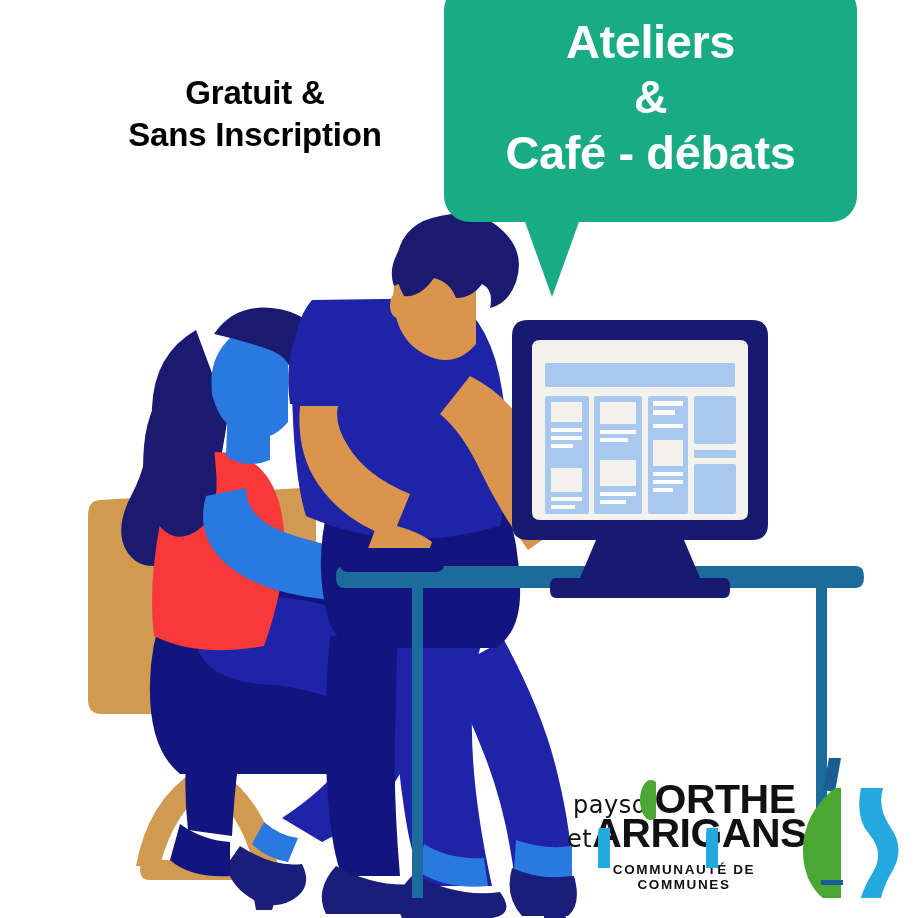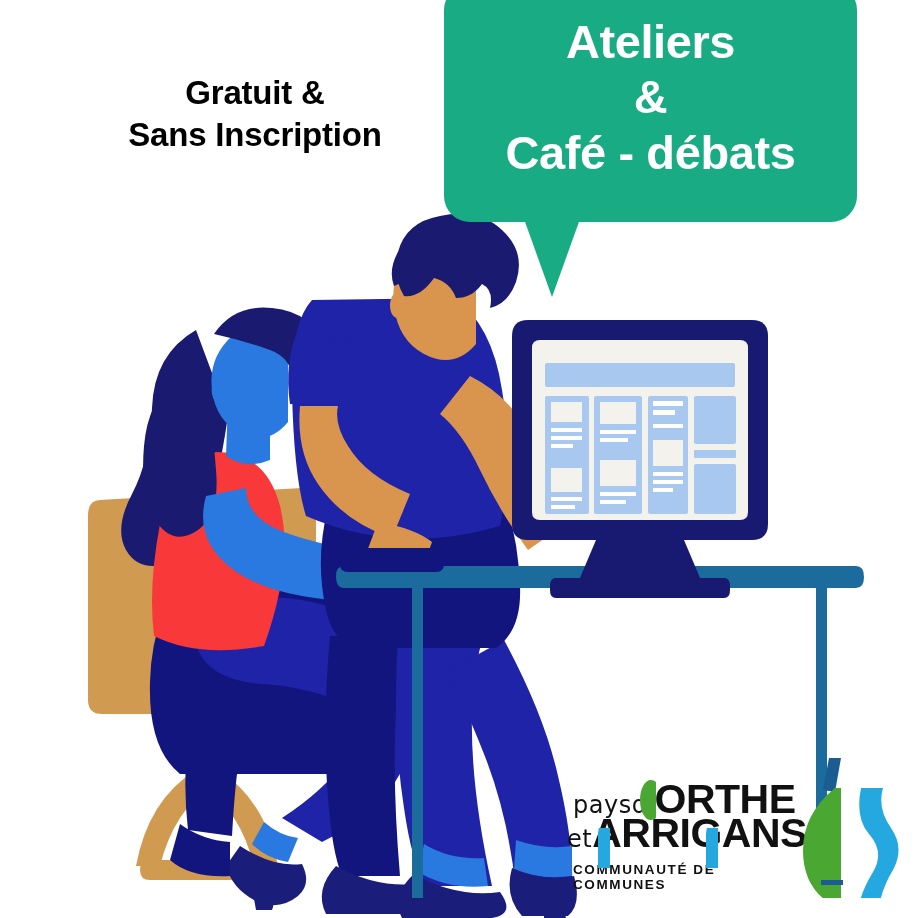--- a/index.html
+++ b/index.html
@@ -87,21 +87,21 @@
     font-size:41px;font-weight:bold;color:#111111;
     letter-spacing:-0.5px;
     vertical-align:baseline;
   }
   .logo-line2{
     position:absolute;left:-6px;top:40px;width:228px;
     text-align:right;font-size:0;white-space:nowrap;
   }
   .logo-line3{
     position:absolute;left:0;top:92px;width:222px;
-    text-align:left;
+    text-align:center;
     font-family:"Liberation Sans",sans-serif;
     font-size:13.5px;font-weight:bold;color:#111111;
     letter-spacing:1.6px;
   }
   #logo-mark{position:absolute;left:218px;top:-14px;width:112px;height:142px;}
 </style>
 </head>
 <body>
 
 <div id="poster">

